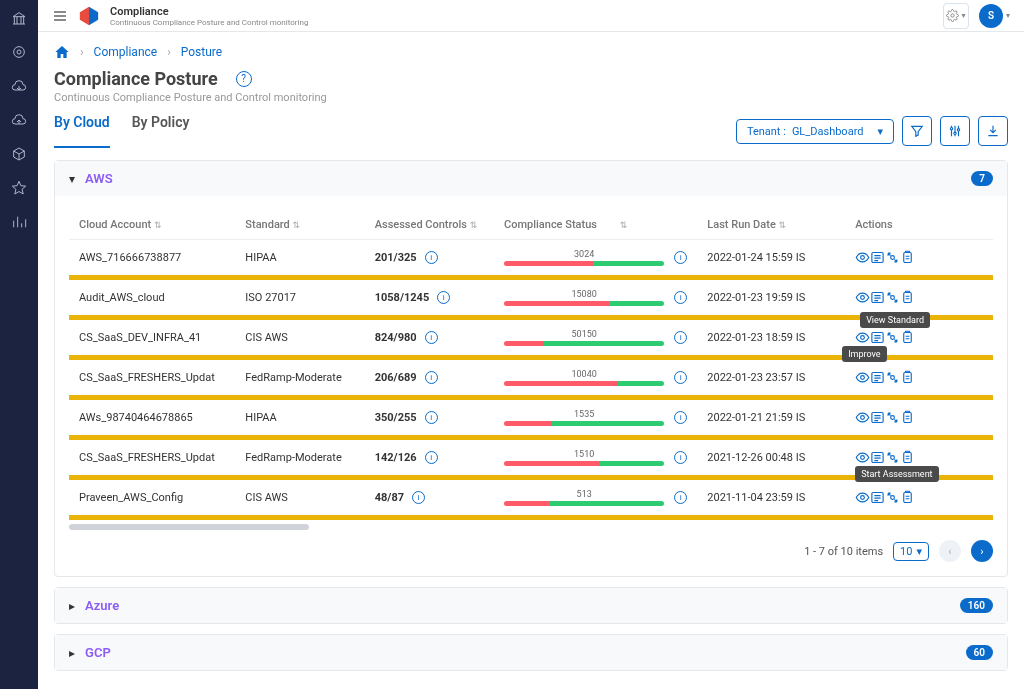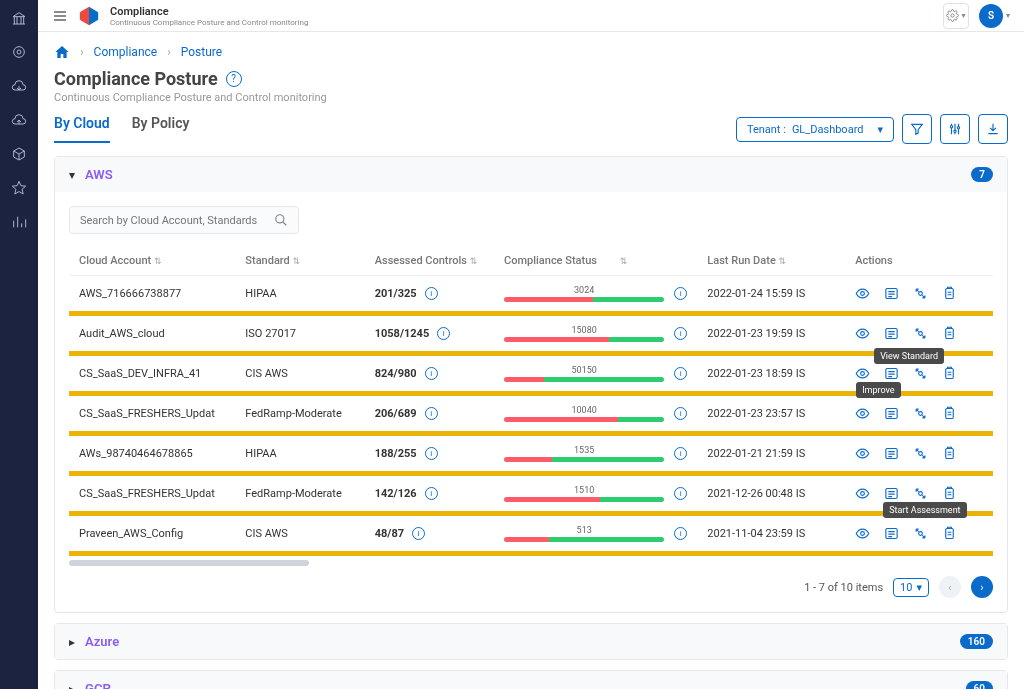--- a/index.html
+++ b/index.html
@@ -15,27 +15,27 @@
 .app-subtitle{font-size:8px;color:#888}
 .topbar-spacer{flex:1}
 .gear{width:26px;height:26px;border:1px solid #dbe2ea;border-radius:4px;display:flex;align-items:center;justify-content:center;color:#888;cursor:pointer}
 .avatar{width:24px;height:24px;border-radius:50%;background:#0b6bcb;color:#fff;display:flex;align-items:center;justify-content:center;font-size:10px;font-weight:600}
 .content{flex:1;padding:12px 16px;overflow:hidden}
 .breadcrumb{display:flex;align-items:center;gap:10px;font-size:12px;margin-bottom:8px}
 .bc-home{color:#0b6bcb;cursor:pointer}
 .bc-sep{color:#aaa}
 .bc-link{color:#0b6bcb;cursor:pointer}
 .bc-current{color:#0b6bcb}
-.page-title-row{display:flex;align-items:center;gap:8px;margin-bottom:2px}
+.page-title-row{display:flex;align-items:center;gap:18px;margin-bottom:2px}
 .page-title{font-size:18px;font-weight:700;color:#444}
 .help-icon{width:16px;height:16px;border:1.5px solid #0b6bcb;border-radius:50%;display:flex;align-items:center;justify-content:center;color:#0b6bcb;font-size:10px;cursor:pointer}
 .page-subtitle{font-size:11px;color:#999}
 .tabs-row{display:flex;align-items:center;justify-content:space-between;margin-top:10px;margin-bottom:12px}
 .tabs{display:flex;gap:22px}
-.tab{font-size:14px;font-weight:600;color:#555;padding-bottom:10px;cursor:pointer}
+.tab{font-size:14px;font-weight:600;color:#555;padding-bottom:16px;cursor:pointer}
 .tab.active{color:#0b6bcb;border-bottom:2.5px solid #0b6bcb}
 .controls{display:flex;gap:8px;align-items:center}
 .tenant-sel{border:1.5px solid #0b6bcb;border-radius:4px;padding:5px 10px;display:flex;align-items:center;gap:6px;color:#0b6bcb;font-size:11px;cursor:pointer}
 .tenant-label{font-weight:400}
 .icon-btn{width:30px;height:30px;border:1.5px solid #0b6bcb;border-radius:4px;display:flex;align-items:center;justify-content:center;color:#0b6bcb;cursor:pointer}
 .panel{border:1px solid #e5e7eb;border-radius:4px;margin-bottom:10px;background:#fff}
 .panel-hdr{display:flex;align-items:center;padding:10px 14px;cursor:pointer;justify-content:space-between;background:#f8f9fb}
 .panel-left{display:flex;align-items:center;gap:10px}
 .panel-title{font-size:13px;font-weight:600;color:#8b5cf6}
 .badge{background:#0b6bcb;color:#fff;border-radius:10px;padding:2px 8px;font-size:10px;font-weight:600}
@@ -54,21 +54,21 @@
 .col-date{width:16%}
 .col-act{width:16%}
 .assess-val{font-weight:700;display:inline-block;margin-right:8px}
 .info-icon{display:inline-flex;width:13px;height:13px;border:1.2px solid #0b6bcb;border-radius:50%;color:#0b6bcb;align-items:center;justify-content:center;font-size:8px;vertical-align:middle}
 .compliance-cell{display:flex;flex-direction:column;gap:2px}
 .compliance-nums{display:flex;justify-content:center;font-size:9px;color:#666}
 .compliance-bar{height:5px;border-radius:2.5px;display:flex;overflow:hidden}
 .bar-fail{background:#ff5b68}
 .bar-pass{background:#2ecc71}
 .compliance-row{display:flex;align-items:center;gap:10px}
-.actions-cell{display:flex;gap:14px;color:#0b6bcb}
+.actions-cell{display:flex;gap:0;color:#0b6bcb}
 .action-ico{cursor:pointer;position:relative}
 .tooltip{position:absolute;background:#4a4a4a;color:#fff;font-size:9px;padding:3px 6px;border-radius:3px;white-space:nowrap;top:-2px;left:14px;z-index:5}
 .pager{display:flex;justify-content:flex-end;align-items:center;gap:10px;margin-top:10px;font-size:11px;color:#555}
 .pager-size{border:1.5px solid #0b6bcb;border-radius:4px;padding:2px 6px;color:#0b6bcb;display:flex;align-items:center;gap:4px;cursor:pointer}
 .pager-btn{width:22px;height:22px;border-radius:50%;display:flex;align-items:center;justify-content:center;cursor:pointer}
 .pager-prev{background:#eef2f7;color:#aaa}
 .pager-next{background:#0b6bcb;color:#fff}
 .scroll-hint{height:6px;background:#d0d4da;border-radius:3px;width:26%;margin-top:4px}
 svg{display:block}
 </style>
@@ -201,29 +201,20 @@
 
       <div class="panel">
         <div class="panel-hdr">
           <div class="panel-left">
             <span>▾</span>
             <span class="panel-title">AWS</span>
           </div>
           <span class="badge">7</span>
         </div>
         <div class="panel-body">
-          <div class="search-box">
-            <input placeholder="Search by Cloud Account, Standards" style="">
-            <span class="search-icon">
-                <svg width="14" height="14" viewBox="0 0 24 24" fill="none" stroke="currentColor" stroke-width="2">
-                  <circle cx="10" cy="10" r="7"></circle>
-                  <path d="M21 21l-6-6"></path>
-                </svg>
-              </span>
-          </div>
 
           <table class="table">
             <thead>
               <tr>
                 <th class="col-acct"><span>Cloud Account</span> <span class="sort">⇅</span></th>
                 <th class="col-std"><span>Standard</span> <span class="sort">⇅</span></th>
                 <th class="col-assess"><span>Assessed Controls</span> <span class="sort">⇅</span></th>
                 <th class="col-compl"><span>Compliance Status</span> <span class="sort" style="margin-left:20px">⇅</span></th>
                 <th class="col-date"><span>Last Run Date</span> <span class="sort">⇅</span></th>
                 <th class="col-act"><span>Actions</span></th>
@@ -424,21 +415,21 @@
                           <rect x="6" y="4" width="12" height="16" rx="2"></rect>
                           <path d="M9 4V2h6v2M9 10h6M9 14h6"></path>
                         </svg>
                       </span>
       </div>
     </td>
                 </tr>
                 <tr>
     <td>AWs_98740464678865</td>
     <td>HIPAA</td>
-    <td><span class="assess-val">188/255</span><span class="info-icon">i</span></td>
+    <td><span class="assess-val">350/255</span><span class="info-icon">i</span></td>
     <td>
       <div class="compliance-row">
         <div class="compliance-cell" style="flex:1">
           <div class="compliance-nums">
                           <span>15</span>
                           <span>35</span>
                         </div>
           <div class="compliance-bar">
                           <div class="bar-fail" style="width:30.0%"></div>
                           <div class="bar-pass" style="width:70.0%"></div>

